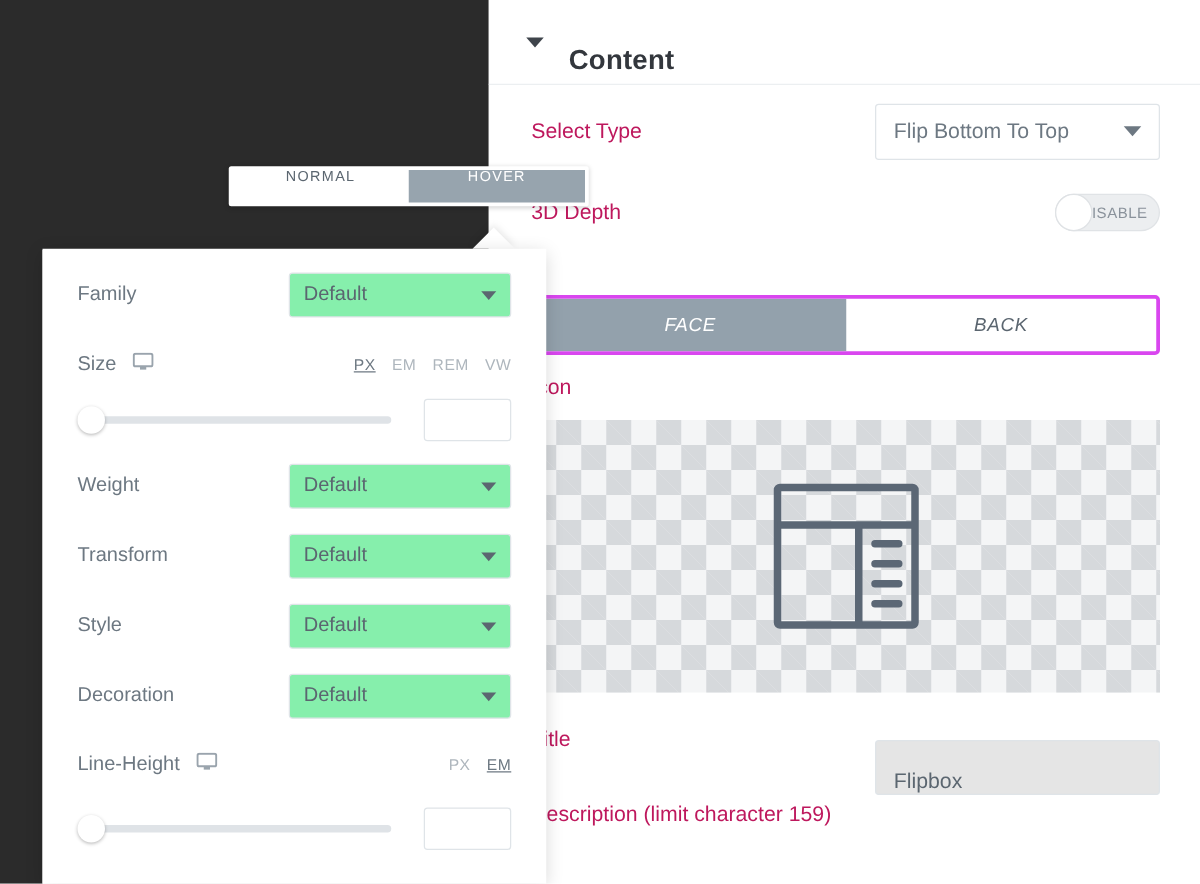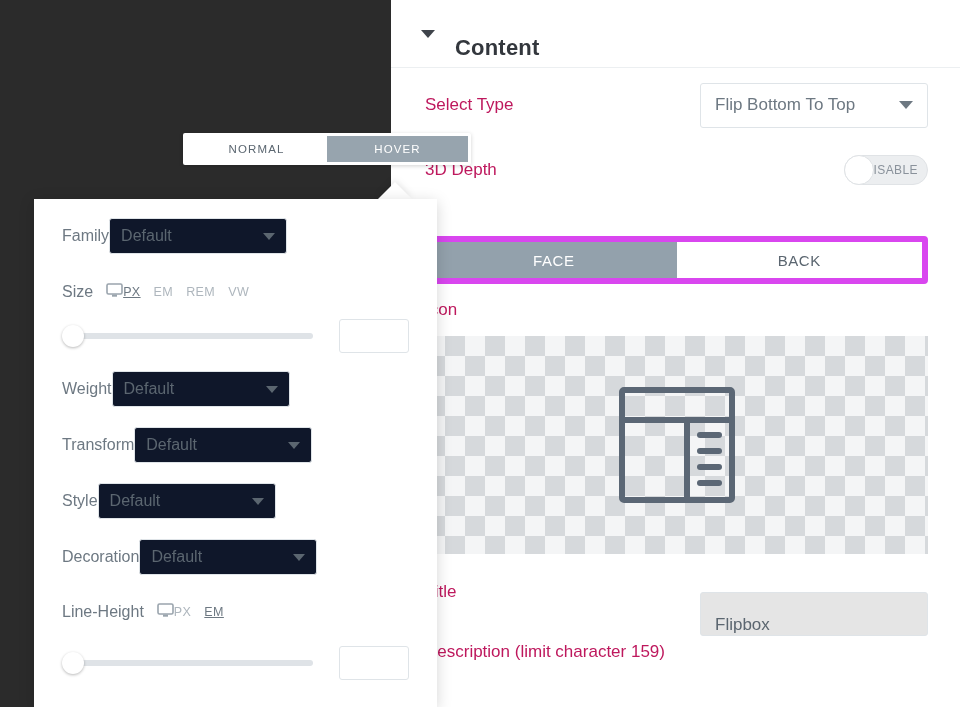--- a/index.html
+++ b/index.html
@@ -72,22 +72,23 @@
     position: absolute; left: -1px; top: -1px;
   }
   .toggle .t-label {
     position: absolute; right: 9px; font-size: 12px; color: #8a929b;
     letter-spacing: .4px;
   }
 
   
   .tabpair {
     margin: 0 32px 0 34px; height: 48px; display: flex;
-    border: 6px solid #d946ef; border-radius: 4px; overflow: hidden;
+    border: 3px solid #d946ef; border-radius: 4px; overflow: hidden;
     background: #fff;
+    font-style: italic;
   }
   .tabpair .tab {
     flex: 1; display: flex; align-items: center; justify-content: center;
     font-size: 15px; letter-spacing: .6px; color: #5b6670;
   }
   .tabpair .tab.active { background: #93a1ac; color: #ffffff; }
 
   
   .checker {
     margin: 0 32px 0 34px; height: 218px;
@@ -108,47 +109,47 @@
 
   
   .nh-switch {
     position: absolute; left: 183px; top: 133px;
     width: 288px; height: 32px; background: #ffffff;
     padding: 3px; border-radius: 2px;
     box-shadow: 0 1px 4px rgba(0,0,0,.18);
     display: flex;
   }
   .nh-switch .nh {
-    flex: 1; display: flex; align-items: center; justify-content: center;
+    flex: 1; display: flex; align-items: flex-start; justify-content: center;
     font-size: 11.5px; letter-spacing: 1.1px; color: #5b6670;
   }
   .nh-switch .nh.active { background: #97a4ae; color: #ffffff; }
 
   
   .typo-caret {
     position: absolute; left: 378px; top: 182px;
     width: 0; height: 0;
     border-left: 17px solid transparent;
     border-right: 17px solid transparent;
     border-bottom: 17px solid #ffffff;
     filter: drop-shadow(0 -2px 3px rgba(0,0,0,.10));
   }
   .typo-panel {
     position: absolute; left: 34px; top: 199px; width: 403px; height: 508px;
     background: #ffffff;
     box-shadow: 0 3px 14px rgba(0,0,0,.17);
   }
   .t-row {
-    display: flex; align-items: center; 
+    display: flex; align-items: center; justify-content: space-between;
     padding: 0 28px 0 28px;
   }
   .t-label { font-size: 16px; color: #6d7882; display: flex; align-items: center; gap: 13px; }
   .t-select {
     width: 178px; height: 36px; border: 1px solid #dfe4e8; border-radius: 3px;
-    background: #0f172a; display: flex; align-items: center;
+    background: #86efac; display: flex; align-items: center;
     justify-content: space-between; padding: 0 11px;
     font-size: 16px; color: #5b6670;
   }
   .t-select .select-caret { border-top-color: #5b6670; border-left-width: 6px; border-right-width: 6px; border-top-width: 7px; }
 
   .units { display: flex; gap: 13px; align-items: center; }
   .unit { font-size: 12.5px; color: #aeb6bd; letter-spacing: .4px; }
   .unit.active { color: #6d7882; text-decoration: underline; }
 
   .slider-row {

